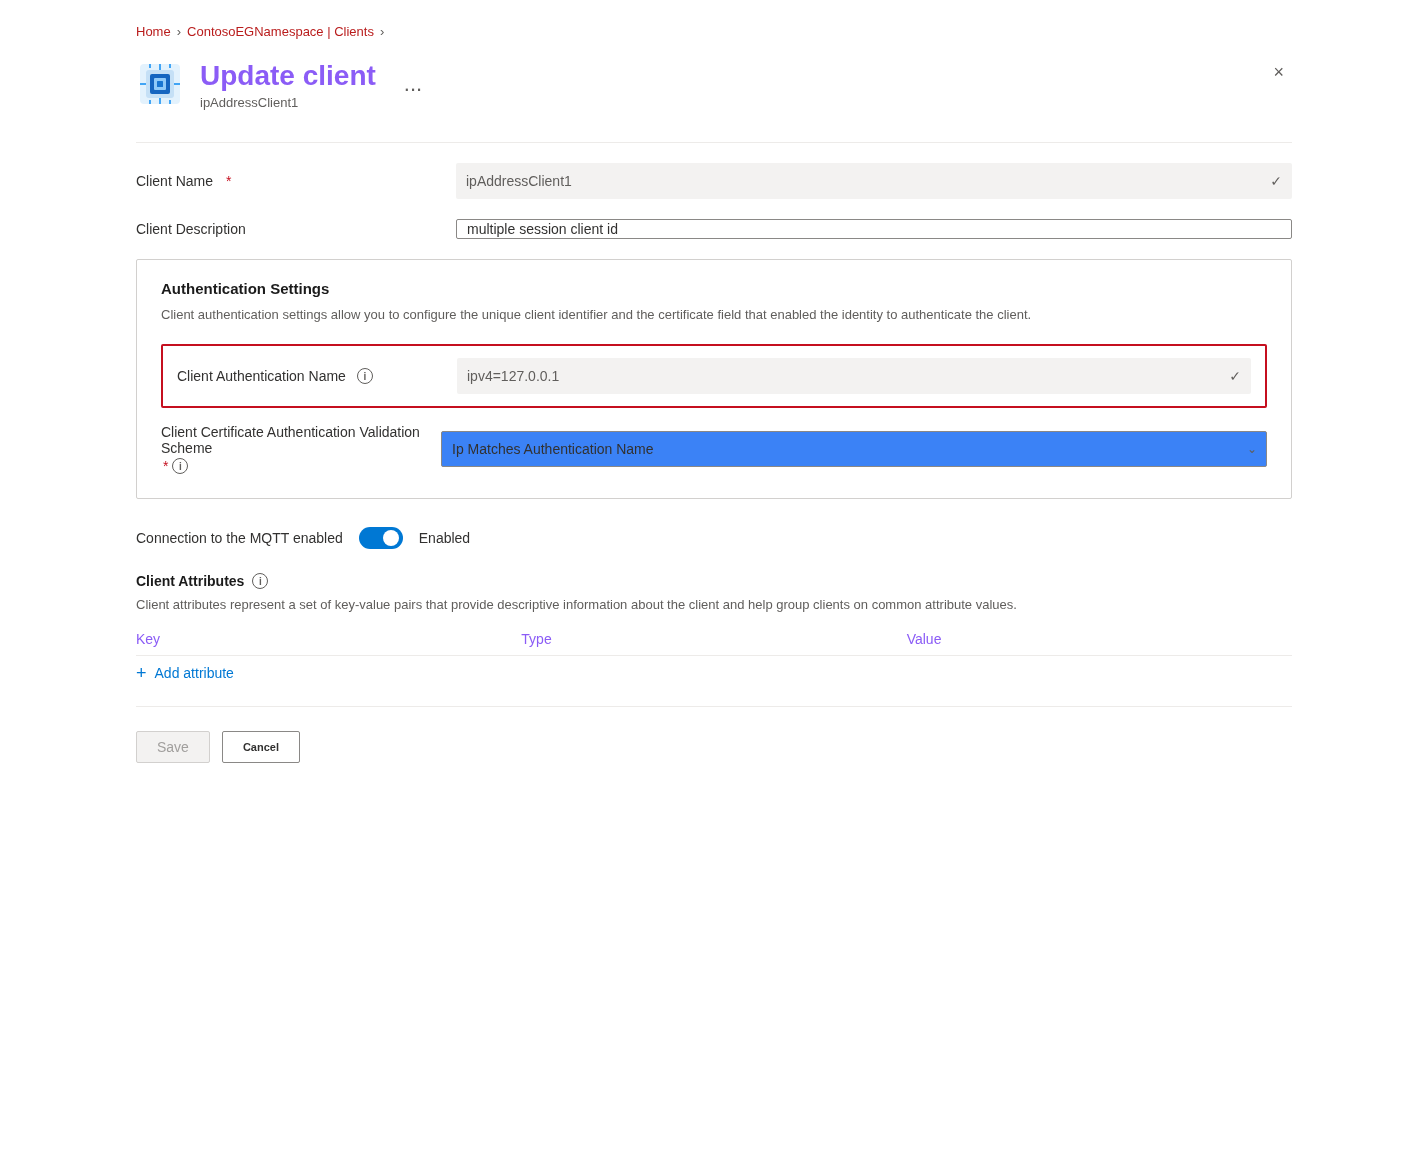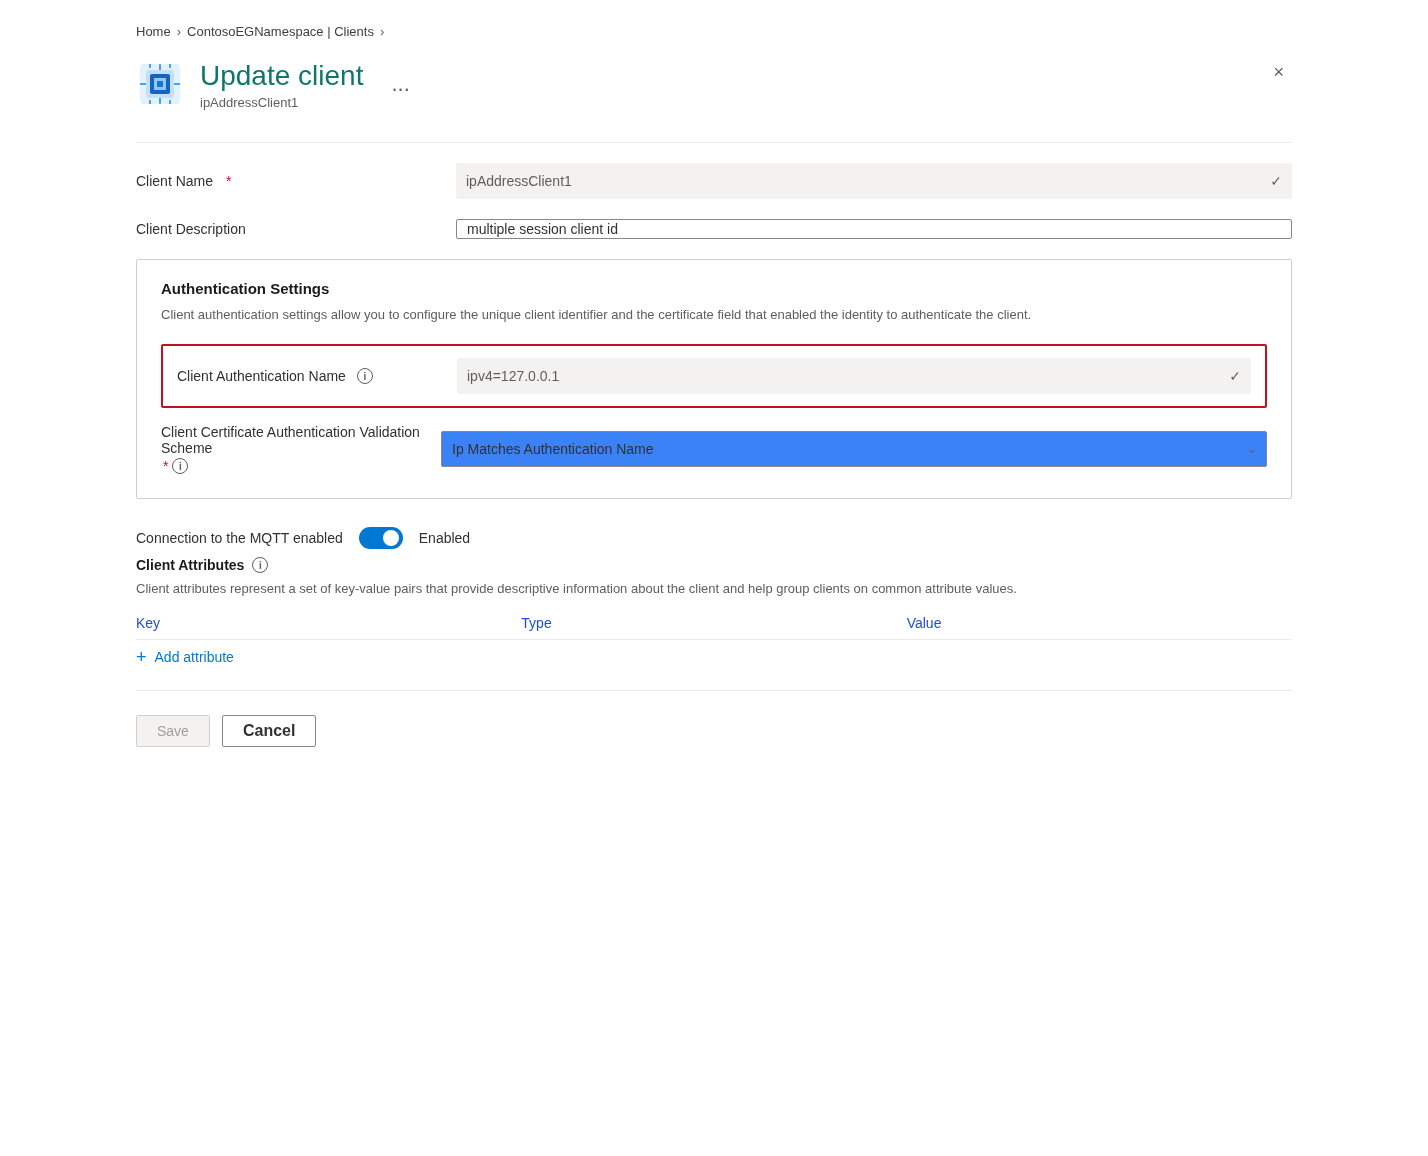--- a/index.html
+++ b/index.html
@@ -23,21 +23,21 @@
       align-items: center;
       gap: 6px;
       font-size: 13px;
       color: #0078d4;
       margin-bottom: 20px;
     }
     .breadcrumb span {
       color: #605e5c;
     }
     .breadcrumb a {
-      color: #404040;
+      color: #b91c1c;
       text-decoration: none;
       cursor: pointer;
     }
     .header-row {
       display: flex;
       align-items: flex-start;
       justify-content: space-between;
       margin-bottom: 32px;
     }
     .header-left {
@@ -45,22 +45,22 @@
       align-items: center;
       gap: 16px;
     }
     .header-icon {
       width: 48px;
       height: 48px;
       flex-shrink: 0;
     }
     .header-text h1 {
       font-size: 28px;
-      font-weight: 400;
-      color: #0f766e;
+      font-weight: 700;
+      color: #8b5cf6;
       line-height: 1.2;
     }
     .header-text .subtitle {
       font-size: 13px;
       color: #605e5c;
       margin-top: 2px;
     }
     .header-dots {
       font-size: 22px;
       color: #605e5c;
@@ -211,21 +211,21 @@
       top: 50%;
       transform: translateY(-50%);
       pointer-events: none;
       color: #605e5c;
       font-size: 12px;
     }
     .mqtt-row {
       display: flex;
       align-items: center;
       gap: 16px;
-      margin-bottom: 8px;
+      margin-bottom: 24px;
     }
     .mqtt-label {
       font-size: 14px;
       color: #323130;
     }
     .toggle {
       position: relative;
       width: 44px;
       height: 22px;
       flex-shrink: 0;
@@ -274,21 +274,21 @@
     }
     .attrs-table-header {
       display: grid;
       grid-template-columns: 1fr 1fr 1fr;
       padding: 0 0 8px 0;
       border-bottom: 1px solid #edebe9;
       margin-bottom: 8px;
     }
     .attrs-table-header span {
       font-size: 14px;
-      color: #1d4ed8;
+      color: #8b5cf6;
       font-weight: 400;
     }
     .add-attribute {
       display: flex;
       align-items: center;
       gap: 8px;
       color: #0078d4;
       font-size: 14px;
       cursor: pointer;
       margin-top: 8px;
@@ -315,21 +315,21 @@
       font-family: inherit;
       color: #a19f9d;
       cursor: not-allowed;
     }
     .btn-cancel {
       height: 32px;
       padding: 0 20px;
       background: #ffffff;
       border: 1px solid #8a8886;
       border-radius: 2px;
-      font-size: 16px;
+      font-size: 11px;
       font-family: inherit;
       color: #323130;
       cursor: pointer;
       font-weight: 600;
     }
     .separator {
       height: 1px;
       background: #edebe9;
       margin-bottom: 20px;
     }

